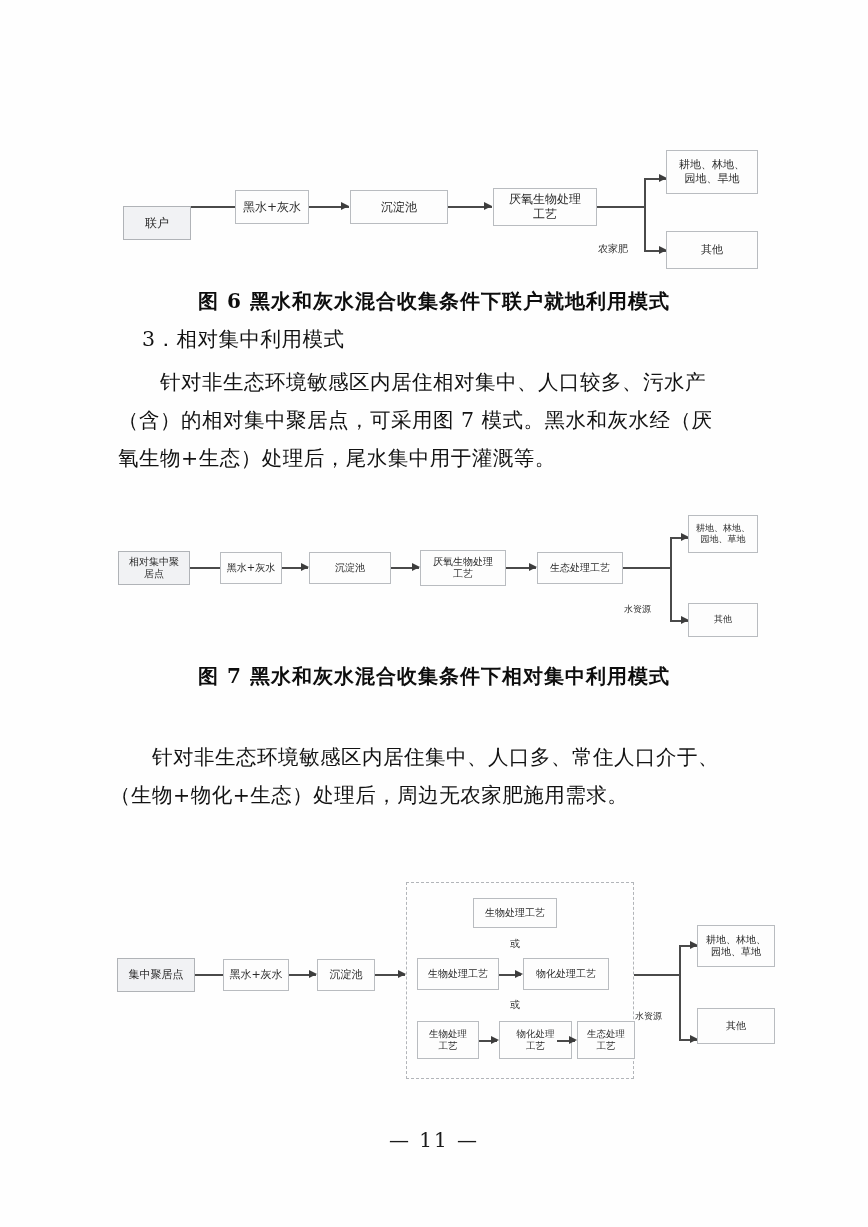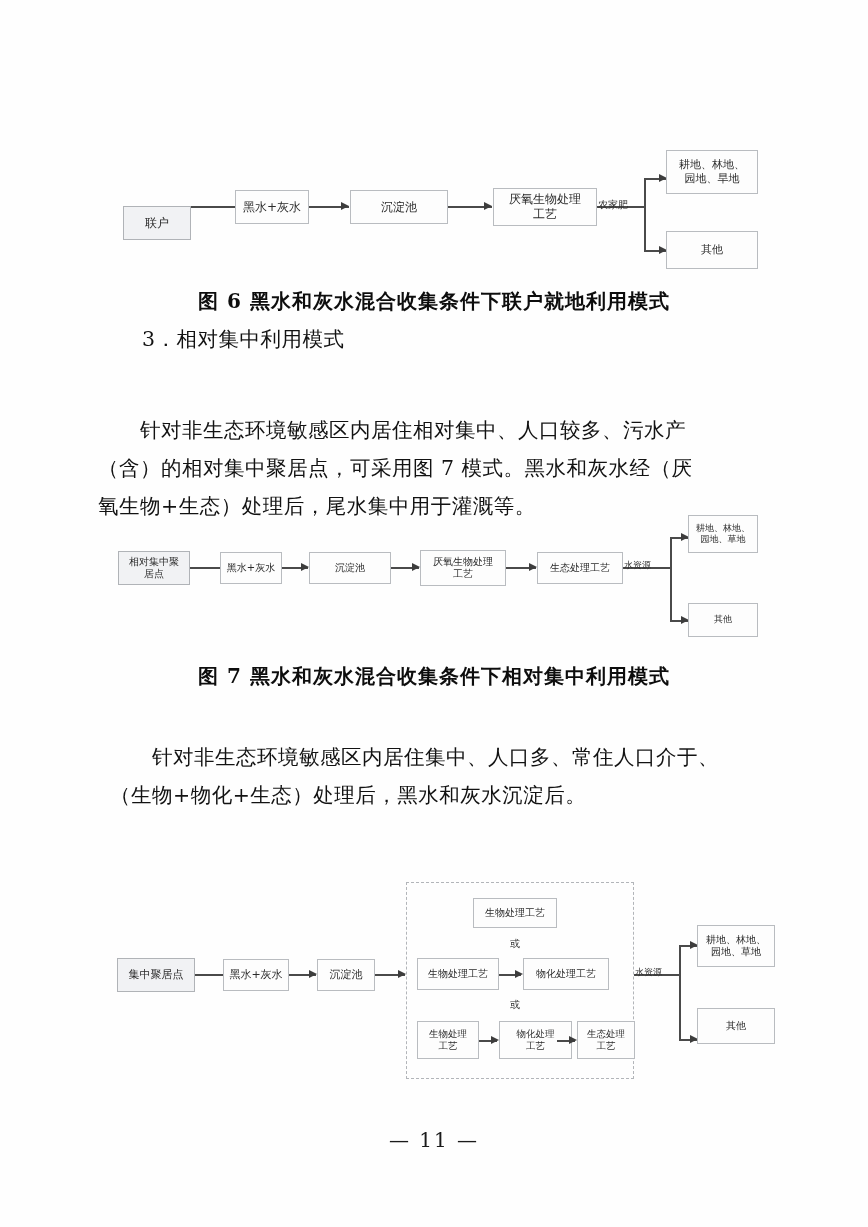--- a/index.html
+++ b/index.html
@@ -76,20 +76,21 @@
     border-top: 4.5px solid transparent;
     border-bottom: 4.5px solid transparent;
     border-left: 8px solid #3d3d3d;
   }
   .edge-label {
     position: absolute;
     font-family: Liberation Serif, serif;
     color: #2f2f2f;
     white-space: nowrap;
     background: transparent;
+    margin-top: 44px;
   }
   .or-label {
     position: absolute;
     font-family: "DejaVu Sans", "Liberation Sans", sans-serif;
     color: #2f2f2f;
     text-align: center;
   }
   .dashed-group {
     position: absolute;
     box-sizing: border-box;
@@ -148,21 +149,21 @@
       <span>园地、旱地</span>
     </div>
 
     <div class="node" style="left:666px; top:231px; width:92px; height:38px; font-size:11px;">其他</div>
   </div>
 
   <div class="fig-caption" style="position:absolute; left:0; top:288px; width:868px;">图 6  黑水和灰水混合收集条件下联户就地利用模式</div>
 
   <div class="section-head" style="position:absolute; left:142px; top:325px; width:600px;">3．相对集中利用模式</div>
 
-  <div style="position:absolute; left:98px; top:363px; width:652px;margin-top:48px;">
+  <div style="position:absolute; left:118px; top:363px; width:652px;">
     <div class="body-text indent2">针对非生态环境敏感区内居住相对集中、人口较多、污水产</div>
     <div class="body-text">（含）的相对集中聚居点，可采用图 7 模式。黑水和灰水经（厌</div>
     <div class="body-text">氧生物+生态）处理后，尾水集中用于灌溉等。</div>
   </div>
 
   <div class="chart" style="left:0; top:0; width:868px; height:60px;">
 
     <div class="node shaded" style="left:118px; top:551px; width:72px; height:34px; font-size:10px; flex-direction:column;">
       <span>相对集中聚</span>
       <span>居点</span>
@@ -207,21 +208,21 @@
     </div>
 
     <div class="node" style="left:688px; top:603px; width:70px; height:34px; font-size:9px;">其他</div>
   </div>
 
   <div class="fig-caption" style="position:absolute; left:0; top:663px; width:868px;">图 7  黑水和灰水混合收集条件下相对集中利用模式</div>
 
 
   <div style="position:absolute; left:110px; top:738px; width:652px;">
     <div class="body-text indent2">针对非生态环境敏感区内居住集中、人口多、常住人口介于、</div>
-    <div class="body-text">（生物+物化+生态）处理后，黑水和灰水沉淀后。</div>
+    <div class="body-text">（生物+物化+生态）处理后，周边无农家肥施用需求。</div>
   </div>
 
   <div class="chart" style="left:0; top:0; width:868px; height:60px;">
 
     <div class="node shaded" style="left:117px; top:958px; width:78px; height:34px; font-size:11px;">集中聚居点</div>
 
     <div class="conn h" style="left:195px; top:974px; width:28px;"></div>
 
     <div class="node" style="left:223px; top:959px; width:66px; height:32px; font-size:11px;">黑水+灰水</div>
 

